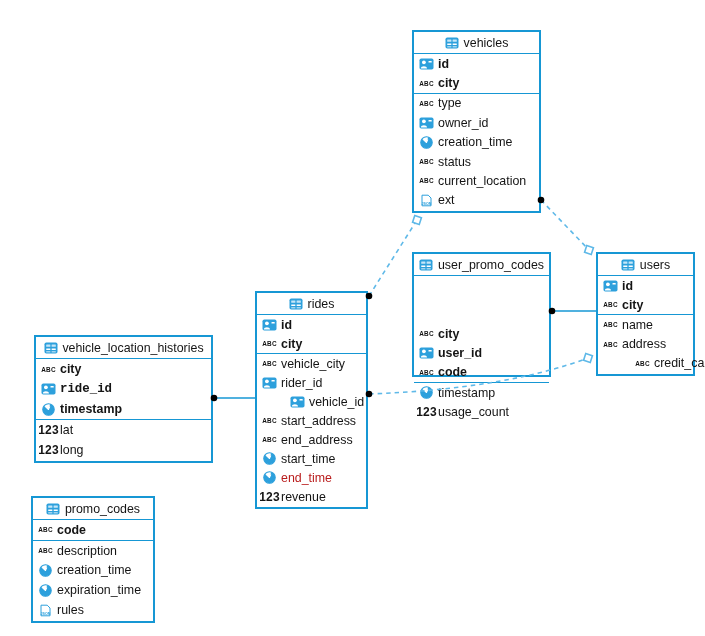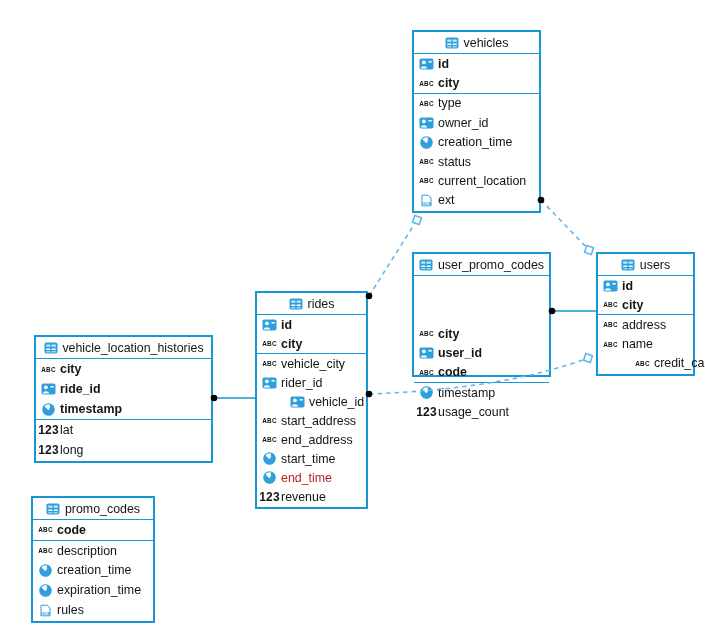--- a/index.html
+++ b/index.html
@@ -206,28 +206,28 @@
         <span class="icon-box">
           <span class="abc">ABC</span>
         </span>
         <span style="color: rgb(20, 20, 20);">city</span>
       </div>
       <div class="sep" style="border-color: rgb(22, 151, 212);"></div>
       <div class="col-row" style="height: 19.2px;">
         <span class="icon-box">
           <span class="abc">ABC</span>
         </span>
+        <span style="color: rgb(20, 20, 20);">name</span>
+      </div>
+      <div class="col-row" style="height: 19.2px;">
+        <span class="icon-box">
+          <span class="abc">ABC</span>
+        </span>
         <span style="color: rgb(20, 20, 20);">address</span>
       </div>
-      <div class="col-row" style="height: 19.2px;">
-        <span class="icon-box">
-          <span class="abc">ABC</span>
-        </span>
-        <span style="color: rgb(20, 20, 20);">name</span>
-      </div>
       <div class="col-row" style="height: 19.2px; margin-left: 32px;">
         <span class="icon-box">
           <span class="abc">ABC</span>
         </span>
         <span style="color: rgb(20, 20, 20);">credit_card</span>
       </div>
     </div>
   </div>
 <div class="table-node" style="left: 255px; top: 291px; width: 113px; height: 218px; border-color: rgb(22, 151, 212);">
     <div class="table-header" style="border-color: rgb(22, 151, 212);">
@@ -348,21 +348,21 @@
       </span>
       <span>vehicle_location_histories</span>
     </div>
     <div class="rows">
       <div class="col-row key" style="height: 20px;">
         <span class="icon-box">
           <span class="abc">ABC</span>
         </span>
         <span style="color: rgb(20, 20, 20);">city</span>
       </div>
-      <div class="col-row key" style="height: 20px;">
+      <div class="col-row key" style="height: 20px; font-family: Liberation Mono, monospace;">
         <span class="icon-box">
           <svg width="15" height="12" viewBox="0 0 15 12">
     <rect x="0.5" y="0.5" width="14" height="11" rx="1.8" fill="#2da0dc"></rect>
     <circle cx="4.9" cy="4.3" r="1.9" fill="#ffffff"></circle>
     <path d="M1.8 10.4 C1.8 7.6 8 7.6 8 10.4 Z" fill="#ffffff"></path>
     <rect x="9.4" y="3.1" width="3.4" height="1.5" rx="0.7" fill="#ffffff"></rect>
   </svg>
         </span>
         <span style="color: rgb(20, 20, 20);">ride_id</span>
       </div>

